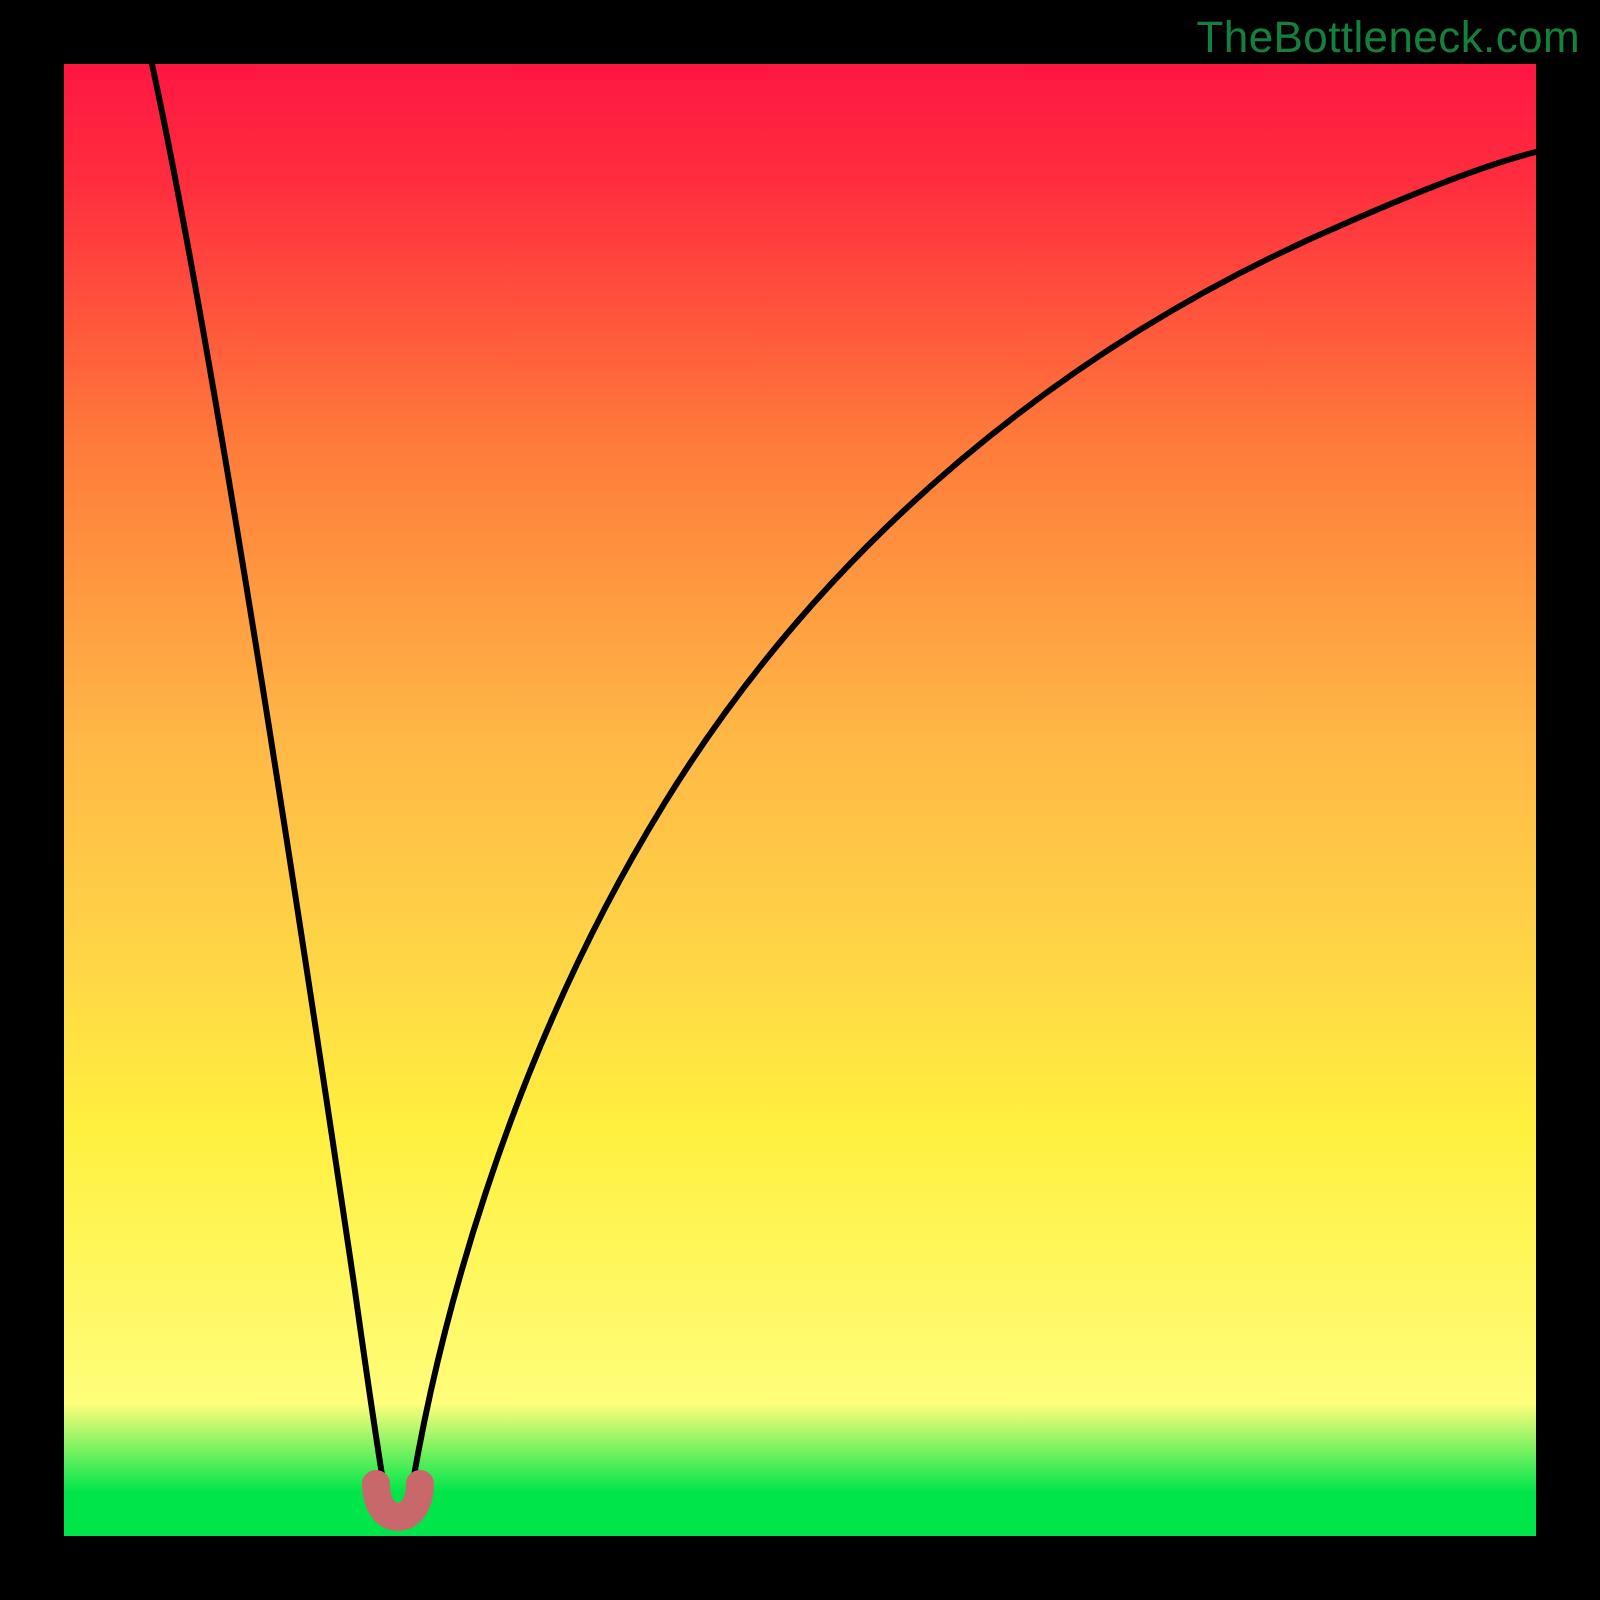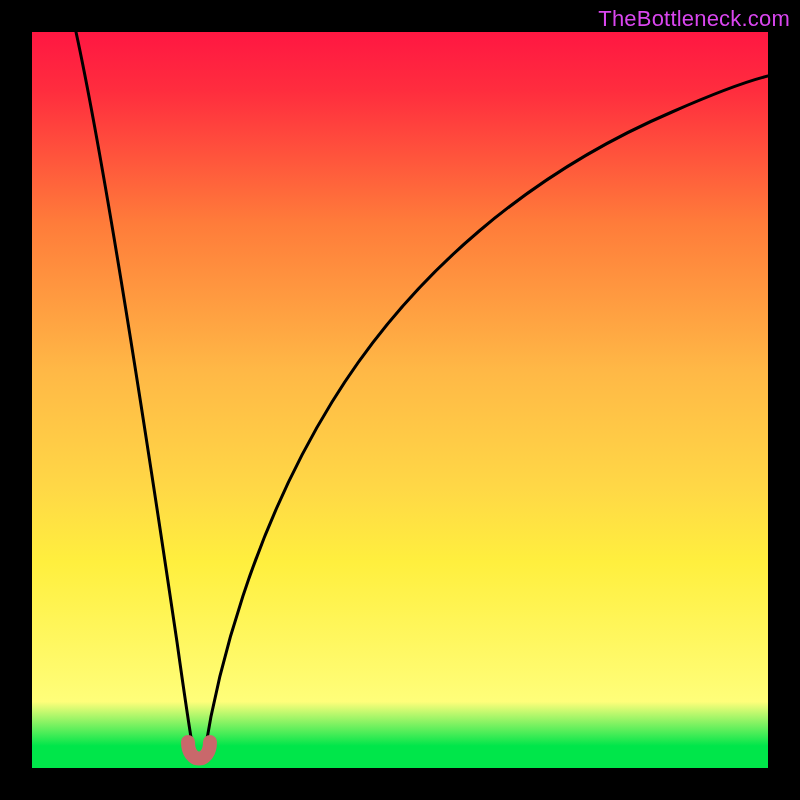--- a/index.html
+++ b/index.html
@@ -42,21 +42,21 @@
     position: absolute;
     top: 0;
     left: 0;
     width: 736px;
     height: 736px;
   }
   .watermark {
     position: absolute;
     top: 6px;
     right: 10px;
-    color: #d946ef;
+    color: #15803d;
     font-size: 22px;
     letter-spacing: 0.2px;
     user-select: none;
   }
 </style>
 </head>
 <body>
 
 <div class="frame">
 

